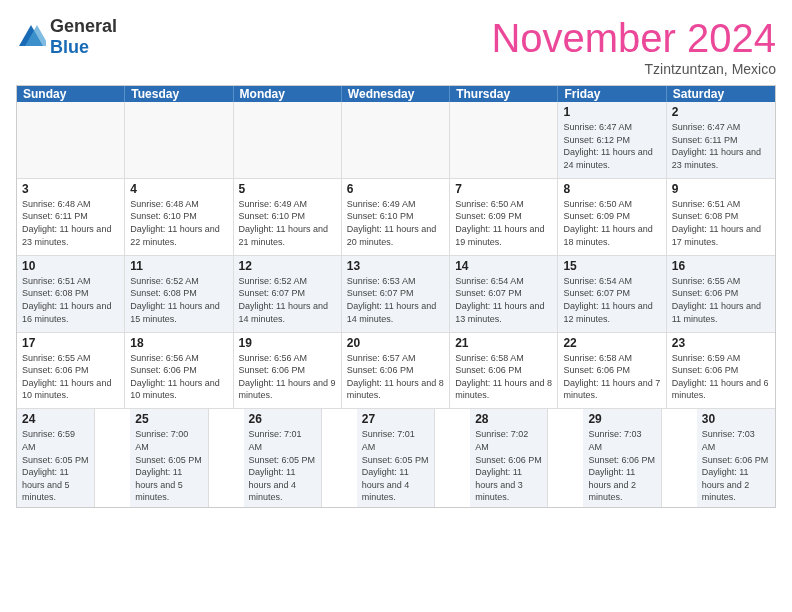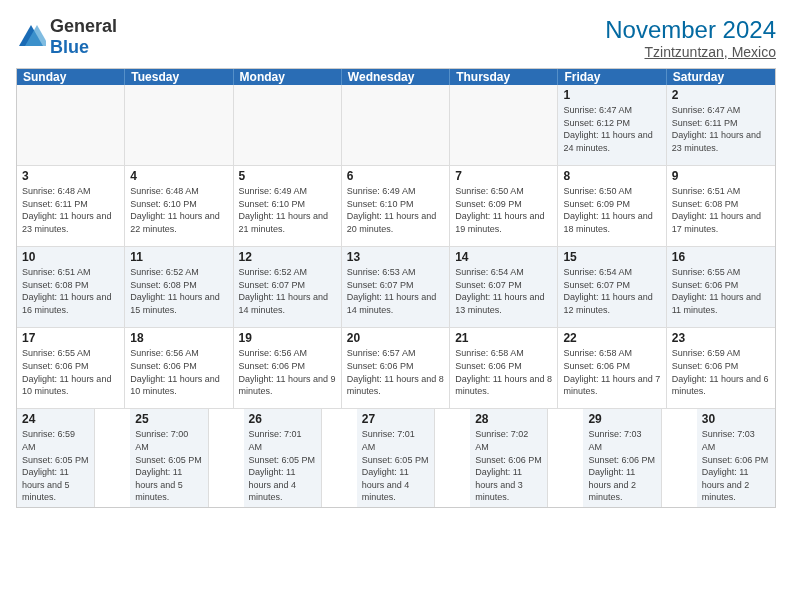--- a/index.html
+++ b/index.html
@@ -39,29 +39,28 @@
       color: #1a6bb5;
     }
     .logo-icon {
       width: 30px;
       height: 30px;
     }
     .title-section {
       text-align: right;
     }
     .month-title {
-      font-size: 24px;
+      font-size: 40px;
       font-weight: normal;
-      color: #0369a1;
+      color: #ec4899;
       margin-left: 46px;
     }
     .location {
       font-size: 14px;
       color: #555;
-      text-decoration: underline;
     }
     .calendar {
       flex: 1;
       display: flex;
       flex-direction: column;
       border: 1px solid #ccc;
     }
     .cal-header {
       display: grid;
       grid-template-columns: repeat(7, 1fr);

